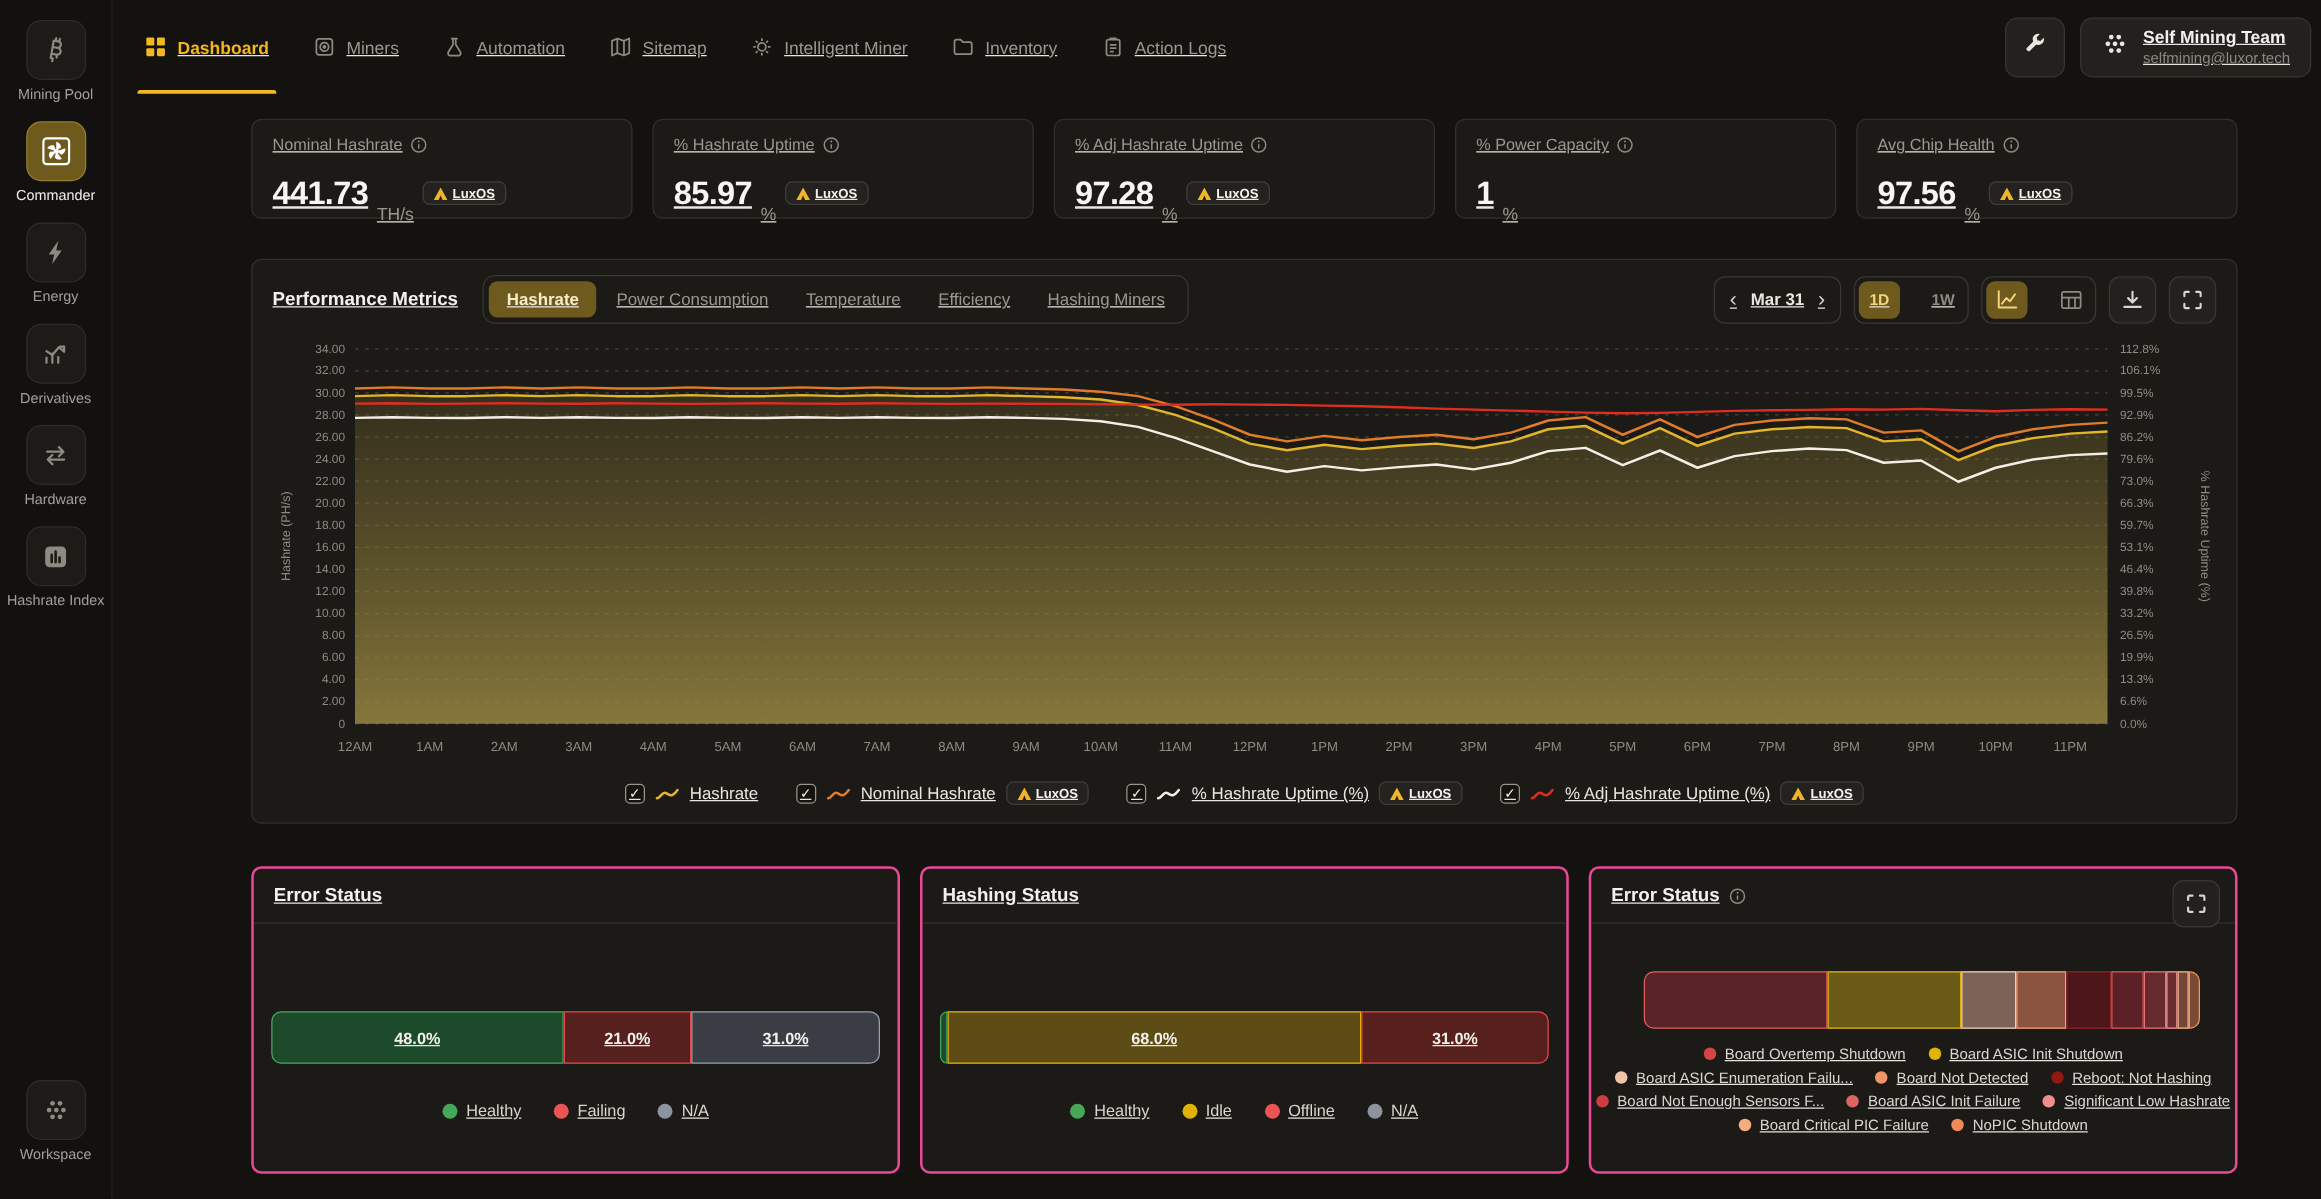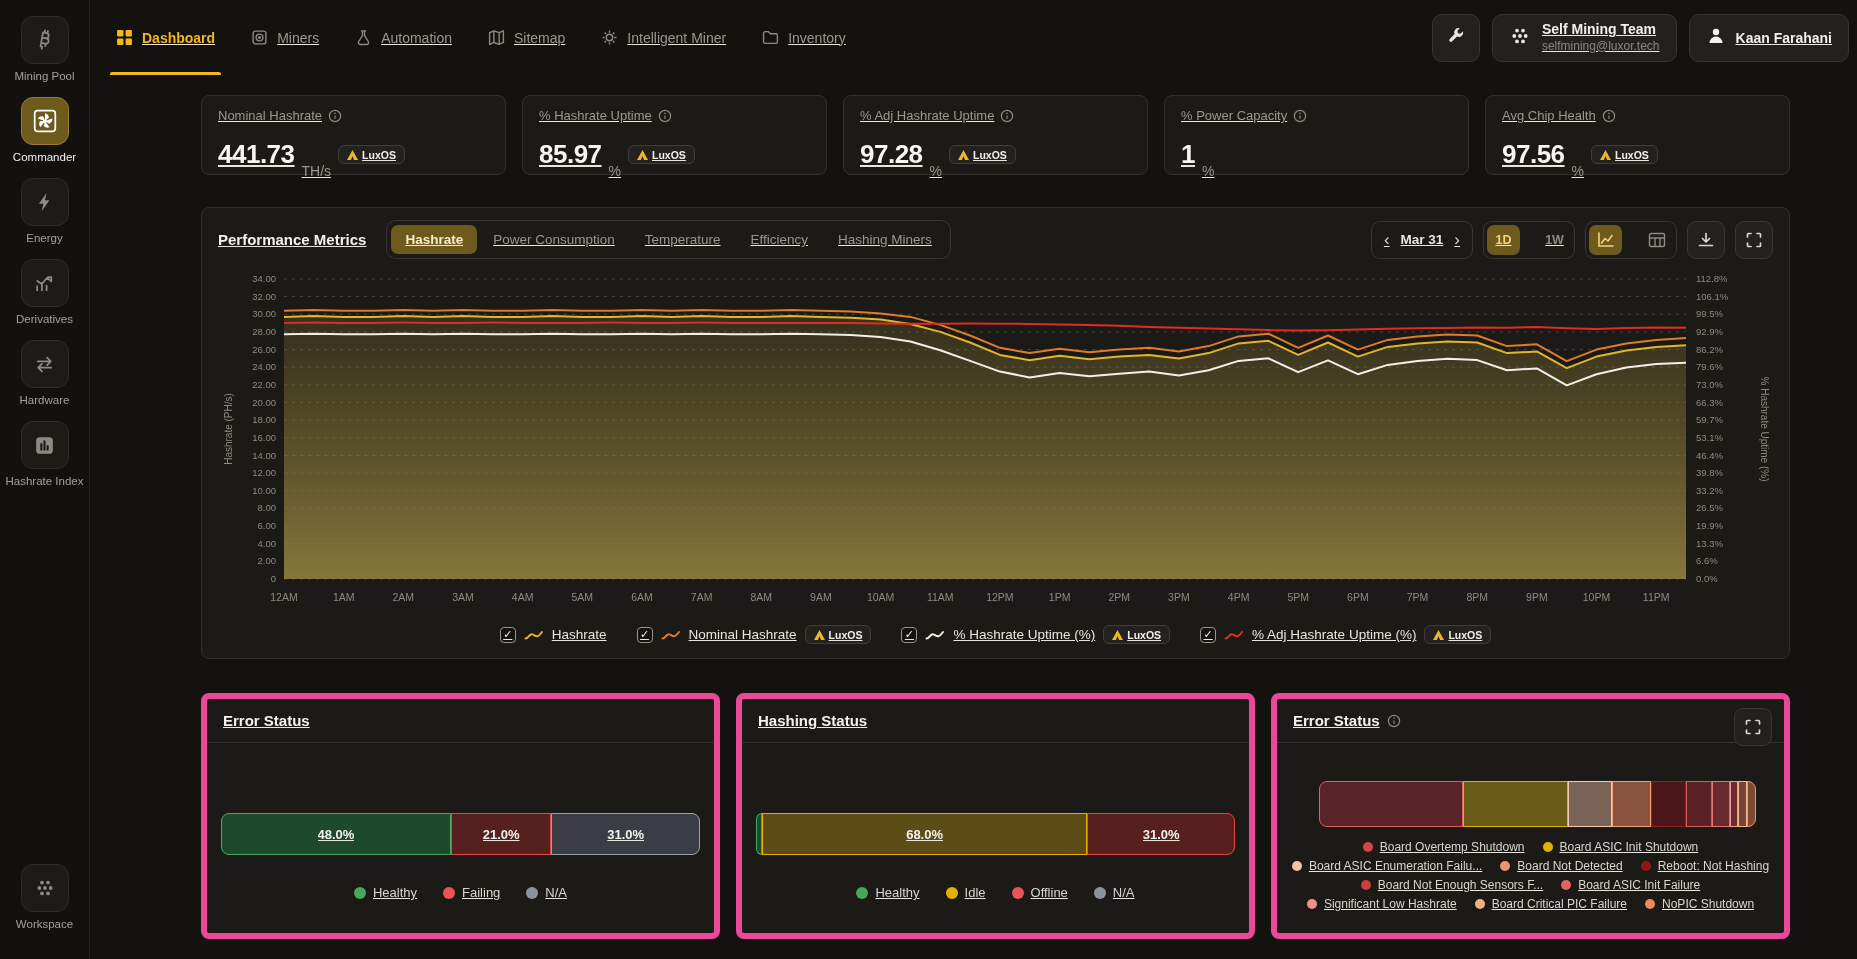--- a/index.html
+++ b/index.html
@@ -73,21 +73,21 @@
   #chart-svg { display:block; }
 
   .chart-legend { display:flex; justify-content:center; align-items:center; gap:30px; margin:0 0 6px; }
   .cl-item { display:flex; align-items:center; gap:8px; }
   .checkbox { width:16px; height:16px; border:1.5px solid #97948c; border-radius:4px; background:#15130f;
     display:flex; align-items:center; justify-content:center; font-size:11px; color:#f2f1ed; cursor:pointer; }
   .cl-label { font-size:13.5px; font-weight:500; color:#e8e6e0; }
 
   
   .bottom-row { display:grid; grid-template-columns:1fr 1fr 1fr; gap:16px; margin-top:34px; }
-  .bcard { background:#1c1a16; border:6px solid #ec4899; border-radius:8px; height:246px; overflow:hidden; position:relative; }
+  .bcard { background:#1c1a16; border:2px solid #ec4899; border-radius:8px; height:246px; overflow:hidden; position:relative; }
   .bcard-head { padding:13px 16px; border-bottom:1px solid #31302b; display:flex; align-items:center; gap:7px; }
   .bcard-title { font-size:15px; font-weight:700; color:#f2f1ed; }
   .bcard-fs { position:absolute; top:9px; right:12px; }
   .bar { display:flex; height:42px; }
   .bar .seg { height:100%; display:flex; align-items:center; justify-content:center; border:1.5px solid transparent; padding:0; }
   .bar .seg:first-child { border-radius:8px 0 0 8px; }
   .bar .seg:last-child { border-radius:0 8px 8px 0; }
   .seg-label { font-size:13px; font-weight:700; color:#f2f1ed; white-space:nowrap; overflow:hidden; }
   .bar-status { margin:70px 14px 0; }
   .bar-stacked { margin:38px 28px 0 42px; height:46px; }
@@ -240,20 +240,29 @@
             <span>Intelligent Miner</span>
           </div>
           <div class="nav-item">
             <span style="display: inline-flex;">
               <svg width="17" height="17" viewBox="0 0 16 16" fill="none" stroke="currentColor" stroke-width="1.3">
                 <path d="M1.5 4a1.5 1.5 0 0 1 1.5-1.5h3l2 2h5A1.5 1.5 0 0 1 14.5 6v6a1.5 1.5 0 0 1-1.5 1.5H3A1.5 1.5 0 0 1 1.5 12z"></path>
               </svg>
             </span>
             <span>Inventory</span>
           </div>
+          <div class="nav-item">
+            <span style="display: inline-flex;">
+              <svg width="17" height="17" viewBox="0 0 16 16" fill="none" stroke="currentColor" stroke-width="1.3">
+                <rect x="3" y="2.5" width="10" height="12" rx="1.5"></rect>
+                <path d="M6 2.5V1.5h4v1M5.5 6.5h5M5.5 9h5M5.5 11.5h3"></path>
+              </svg>
+            </span>
+            <span>Action Logs</span>
+          </div>
         </nav>
       <div class="topbar-right">
         <div class="tb-btn tb-icon-btn">
             <span id="wrench-slot"><svg width="20" height="20" viewBox="0 0 20 20" fill="currentColor">
                 <path d="M16.9 5.2a4.3 4.3 0 0 1-5.9 5.3l-4.8 4.8a1.7 1.7 0 1 1-2.4-2.4l4.8-4.8a4.3 4.3 0 0 1 5.3-5.9L11.4 4.7l.5 2.5 2.5.5z"></path>
               </svg></span>
           </div>
         <div class="tb-btn tb-team">
           <span id="team-ico-slot"><svg width="22" height="22" viewBox="0 0 22 22" fill="currentColor">
                 <circle cx="8" cy="5.6" r="1.9"></circle>
@@ -261,27 +270,20 @@
                 <circle cx="5.3" cy="11" r="1.9"></circle>
                 <circle cx="11" cy="11" r="1.9"></circle>
                 <circle cx="16.7" cy="11" r="1.9"></circle>
                 <circle cx="8" cy="16.4" r="1.9"></circle>
                 <circle cx="14" cy="16.4" r="1.9"></circle>
               </svg></span>
           <span class="tb-team-txt">
             <span class="tb-team-name">Self Mining Team</span>
             <span class="tb-team-email">selfmining@luxor.tech</span>
           </span>
-        </div>
-        <div class="tb-btn tb-user">
-          <span id="user-ico-slot"><svg width="20" height="20" viewBox="0 0 20 20" fill="currentColor">
-                <circle cx="10" cy="6" r="3.2"></circle>
-                <path d="M3.5 17a6.5 6.5 0 0 1 13 0z"></path>
-              </svg></span>
-          <span>Kaan Farahani</span>
         </div>
       </div>
     </header>
 
     <div class="content">
       <div class="stat-row" id="stat-row">
           <div class="stat-card">
             <div class="stat-label">
               <span>Nominal Hashrate</span>
               <span class="info-ico">

